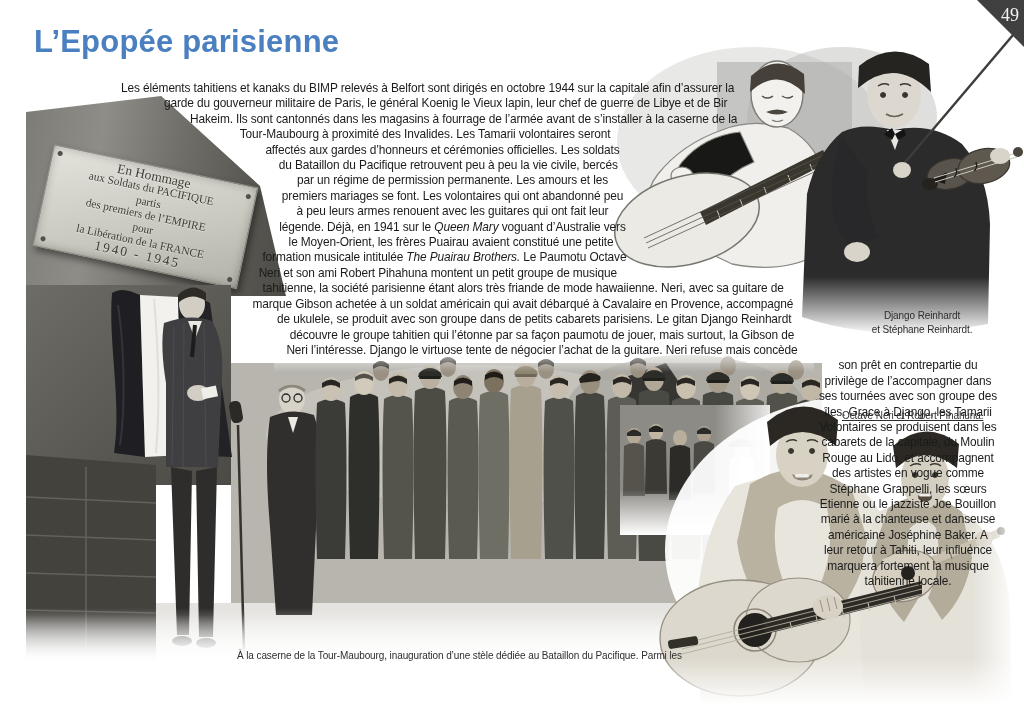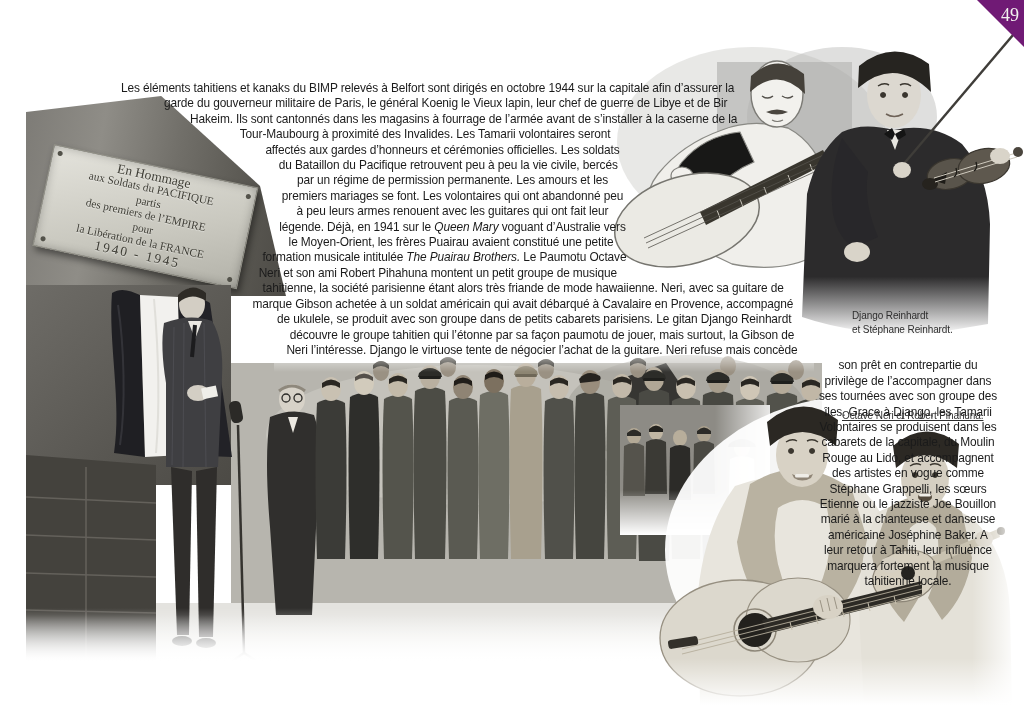--- a/index.html
+++ b/index.html
@@ -50,40 +50,41 @@
   .plaque div:last-child{font-size:13.5px;letter-spacing:2px;}
 
   
   .fade-bottom{position:absolute;left:26px;top:608px;width:796px;height:62px;z-index:2;
         background:linear-gradient(to bottom,rgba(255,255,255,0),#fff 85%);}
   .fade-top-crowd{position:absolute;left:274px;top:346px;width:540px;height:26px;z-index:2;
         background:linear-gradient(to top,rgba(255,255,255,0),rgba(255,255,255,.9));}
 
   
   .cap{position:absolute;z-index:5;color:#2e2e2e;font-size:10px;line-height:13.5px;letter-spacing:-.1px;}
-  .cap-django{left:852px;top:309px;width:140px;text-align:left;}
+  .cap-django{left:852px;top:309px;width:140px;text-align:center;}
   .cap-django span{display:block;white-space:nowrap;}
   .cap-neri{left:842px;top:409px;width:180px;text-align:left;white-space:nowrap;text-decoration:underline;}
   .cap-stele{left:237px;top:649px;width:420px;text-align:left;}
   .cap-stele span{display:block;white-space:nowrap;}
 
   svg{position:absolute;}
   .svg-scene{left:26px;top:285px;z-index:1;}
   .svg-django{left:592px;top:22px;z-index:1;}
   .svg-musicians{left:620px;top:400px;z-index:2;}
 </style>
 </head>
 <body>
 
 <div class="page">
 
-  <div class="corner" style="background: #701a75;">
+  <div class="corner" style="background: #404040;">
     <span class="num">49</span>
   </div>
 
+  <h1 class="title" style="color: rgb(74, 127, 192);">L’Epopée parisienne</h1>
 
   <div class="wall">
     <div class="plaque">
       <div>En Hommage</div>
       <div>aux Soldats du PACIFIQUE</div>
       <div>partis</div>
       <div>des premiers de l’EMPIRE</div>
       <div>pour</div>
       <div>la Libération de la FRANCE</div>
       <div>1940 - 1945</div>
@@ -465,15 +466,16 @@
   <div class="article">
     <div class="para"><span class="sp sp-ill"></span><span class="sp sp-plaque"></span><span class="sp sp-group"></span><span>Les éléments tahitiens et kanaks du BIMP relevés à Belfort sont dirigés en octobre 1944 sur la capitale afin d’assurer la garde du gouverneur militaire de Paris, le général Koenig le Vieux lapin, leur chef de guerre de Libye et de Bir Hakeim. Ils sont cantonnés dans les magasins à fourrage de l’armée avant de s’installer à la caserne de la Tour-Maubourg à proximité des Invalides. Les Tamarii volontaires seront affectés aux gardes d’honneurs et cérémonies officielles. Les soldats du Bataillon du Pacifique retrouvent peu à peu la vie civile, bercés par un régime de permission permanente. Les amours et les premiers mariages se font. Les volontaires qui ont abandonné peu à peu leurs armes renouent avec les guitares qui ont fait leur légende. Déjà, en 1941 sur le </span><em>Queen Mary</em><span> voguant d’Australie vers le Moyen-Orient, les frères Puairau avaient constitué une petite formation musicale intitulée </span><em>The Puairau Brothers.</em><span> Le Paumotu Octave Neri et son ami Robert Pihahuna montent un petit groupe de musique tahitienne, la société parisienne étant alors très friande de mode hawaiienne. Neri, avec sa guitare de marque Gibson achetée à un soldat américain qui avait débarqué à Cavalaire en Provence, accompagné de ukulele, se produit avec son groupe dans de petits cabarets parisiens. Le gitan Django Reinhardt découvre le groupe tahitien qui l’étonne par sa  façon paumotu de jouer, mais surtout, la Gibson de Neri l’intéresse. Django le virtuose tente de négocier l’achat de la guitare. Neri refuse mais concède son prêt en contrepartie du privilège de l’accompagner dans ses tournées avec son groupe des îles. Grace à Django, les Tamarii Volontaires se produisent dans les cabarets de la capitale, du Moulin Rouge au Lido, et accompagnent des artistes en vogue comme Stéphane Grappelli, les sœurs Etienne ou le jazziste Joe Bouillon marié à la chanteuse et danseuse américaine Joséphine Baker. A leur retour à Tahiti, leur influence marquera fortement la musique tahitienne locale.</span></div>
   </div>
 
   <div class="cap cap-django">
     <span>Django Reinhardt</span>
     <span>et Stéphane Reinhardt.</span>
   </div>
   <div class="cap cap-neri">Octave Neri  et Robert Pihahuna.</div>
   <div class="cap cap-stele">
+    <span>À la caserne de la Tour-Maubourg, inauguration d’une stèle dédiée au Bataillon du Pacifique. Parmi les</span>
   </div>
 
 </div>
 
 </body></html>

